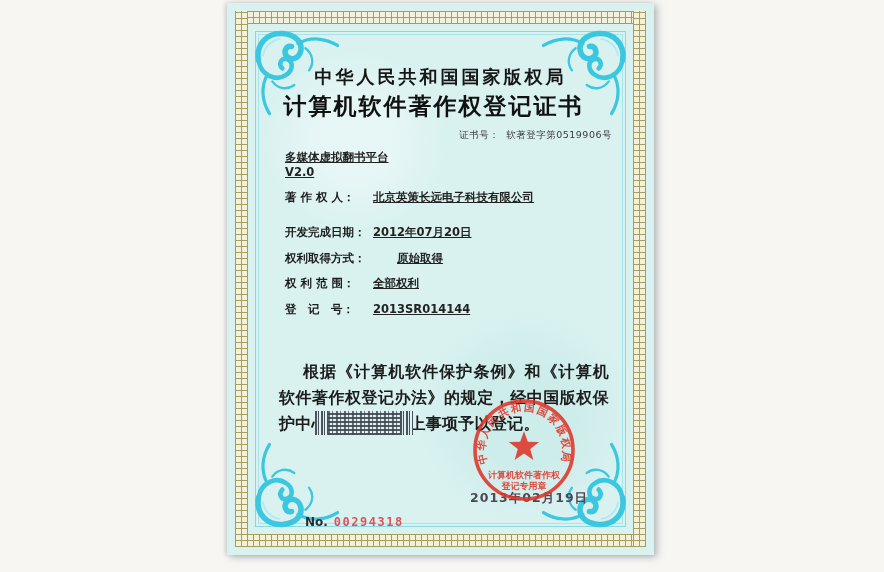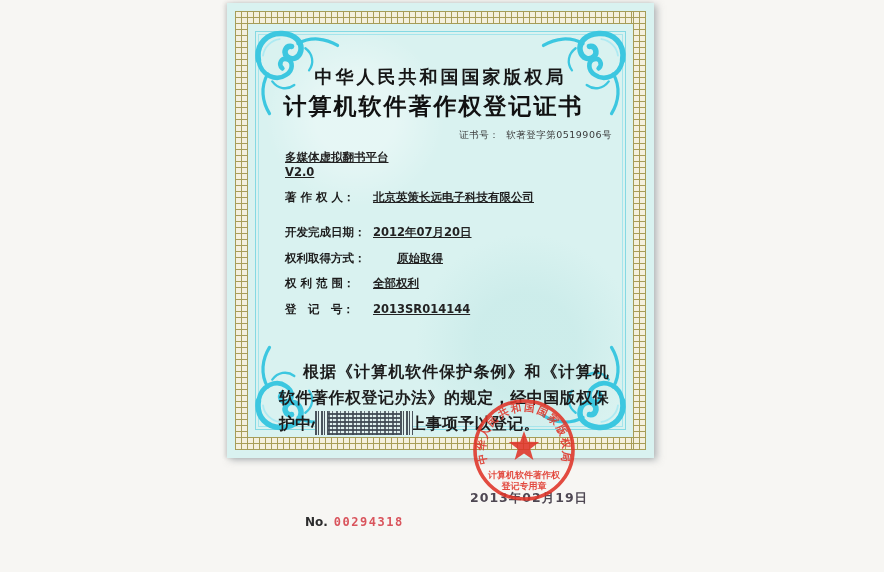--- a/index.html
+++ b/index.html
@@ -6,21 +6,21 @@
   html,body { width:884px; height:572px; overflow:hidden; }
   body {
     background:#f7f6f3;
     font-family:"DejaVu Sans", sans-serif;
     position:relative;
   }
   .page { position:absolute; inset:0; }
 
   
   .certificate {
-    position:absolute; left:227px; top:3px; width:427px; height:455px;
+    position:absolute; left:227px; top:3px; width:427px; height:552px;
     background:#d9f2f0;
     background-image:
       radial-gradient(circle at 30% 25%, rgba(255,255,255,.35) 0 40px, rgba(255,255,255,0) 90px),
       radial-gradient(circle at 70% 75%, rgba(190,230,228,.45) 0 50px, rgba(190,230,228,0) 110px);
     box-shadow: 3px 2px 7px rgba(110,120,125,.5), -2px 0 4px rgba(0,0,0,.12);
   }
 
   
   .meander { position:absolute; background-color:#f4f0de; }
   .meander.h {

